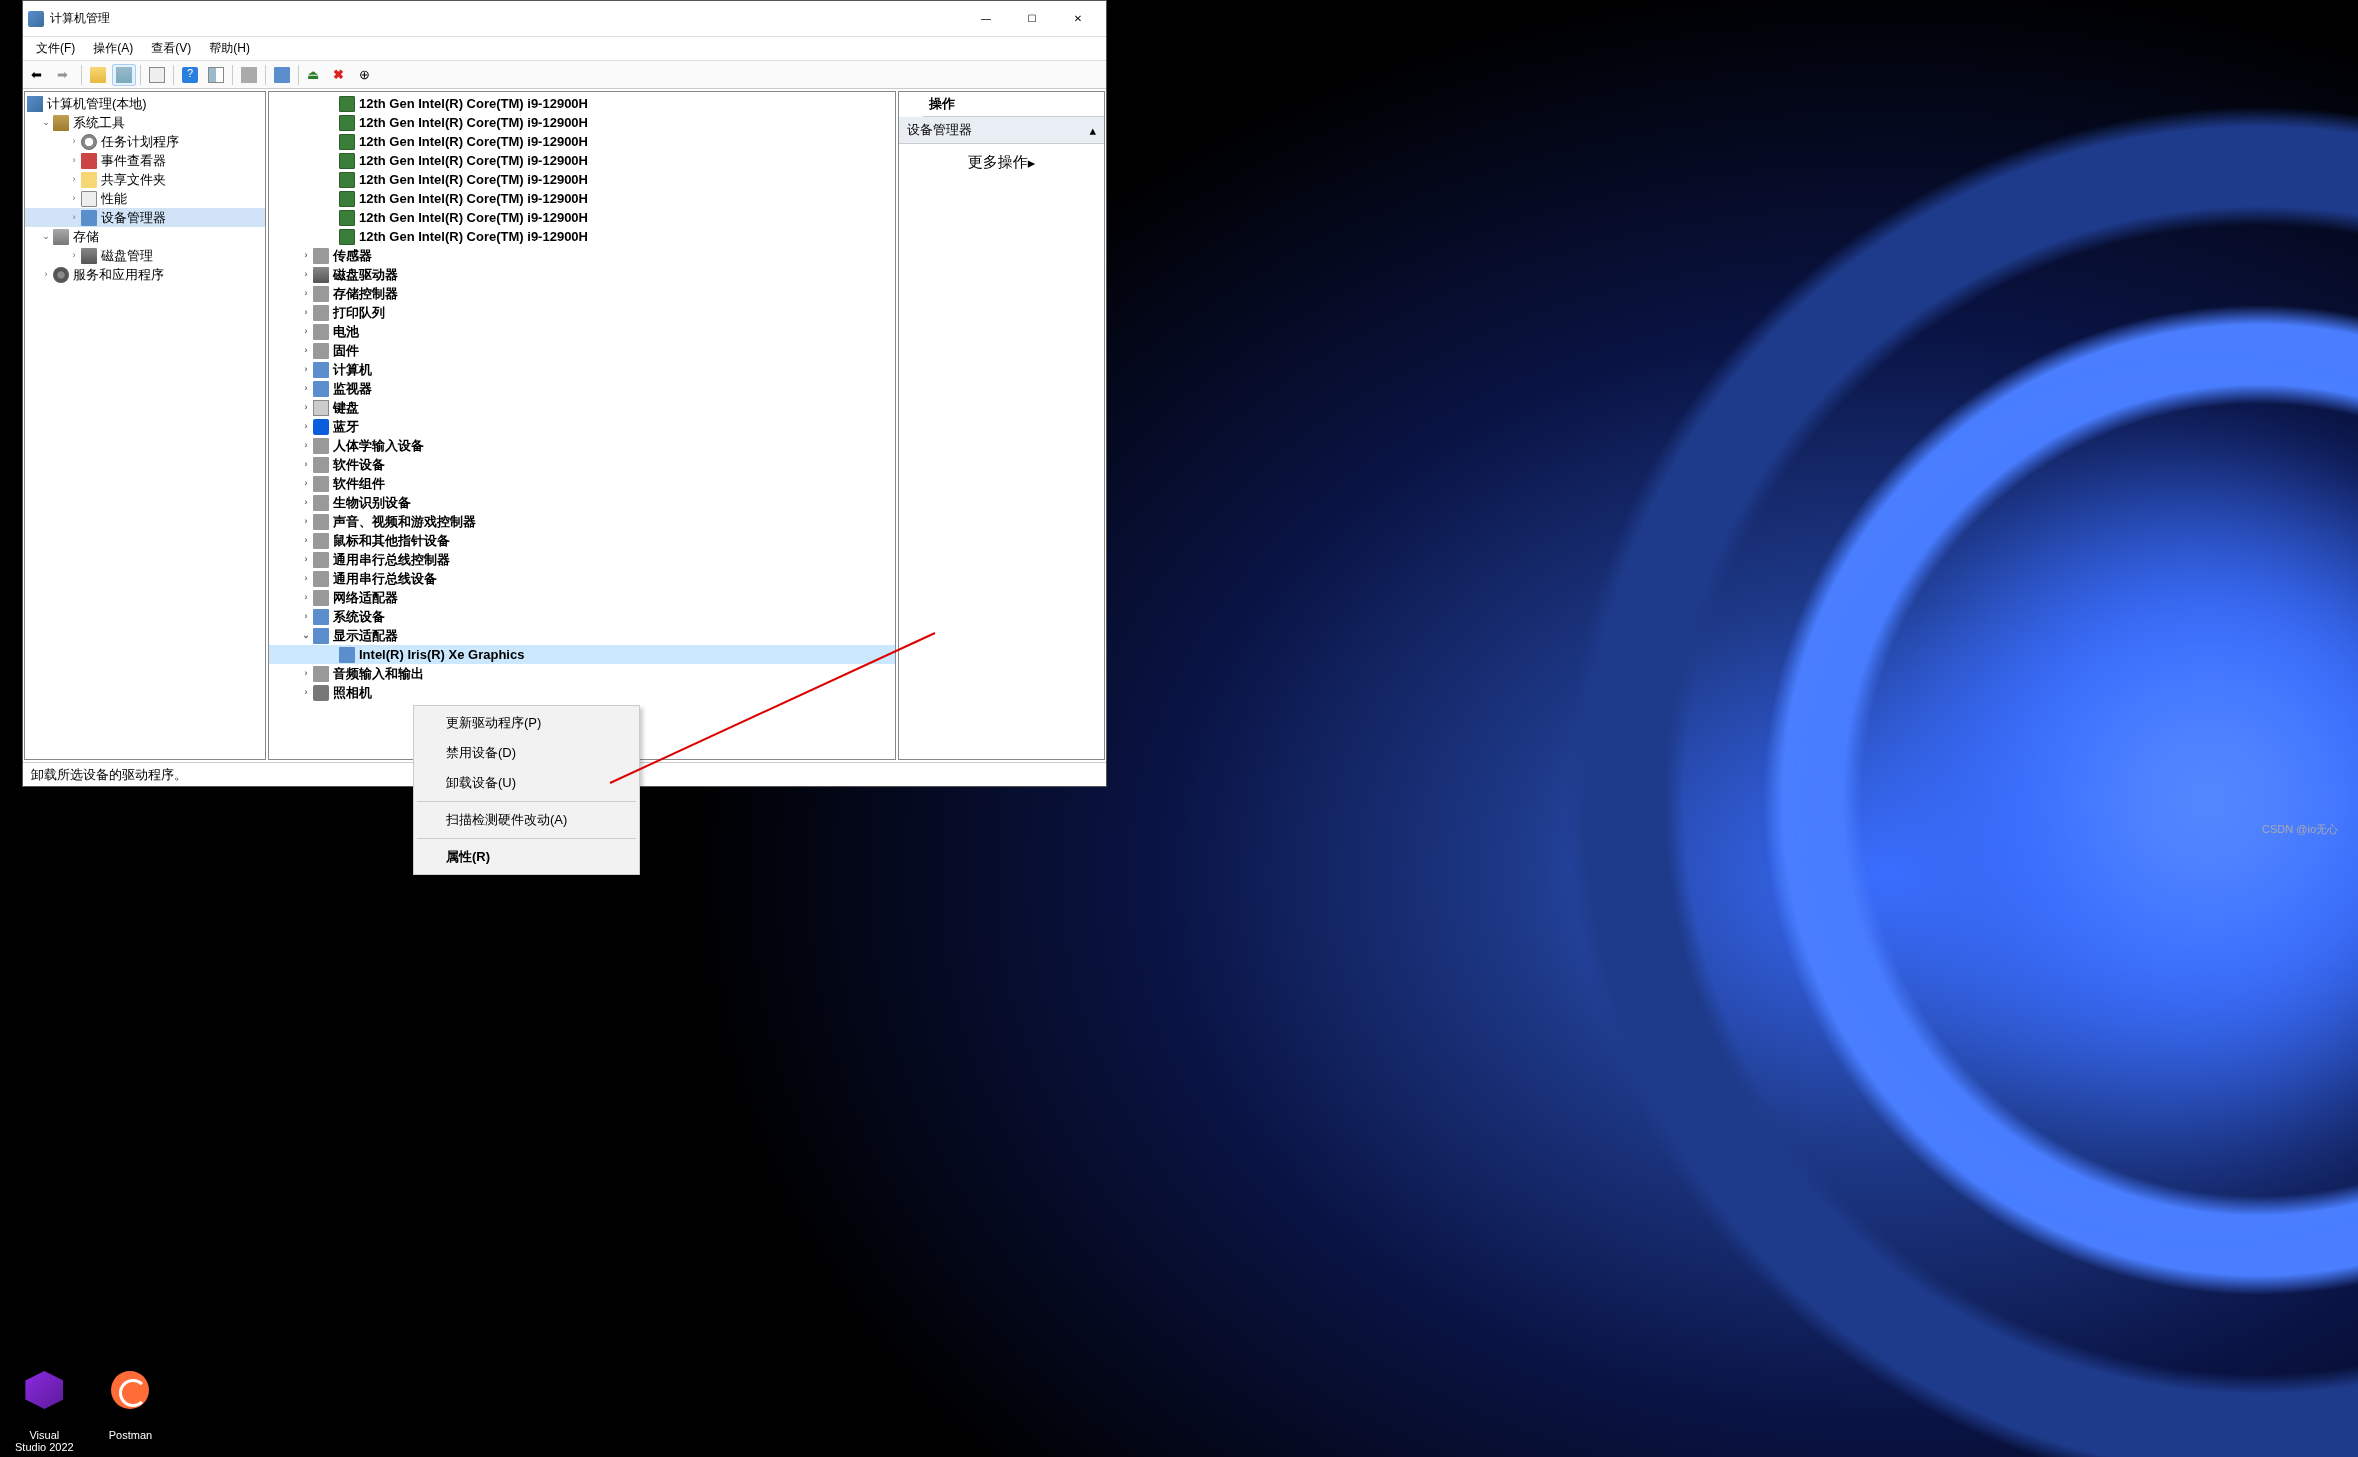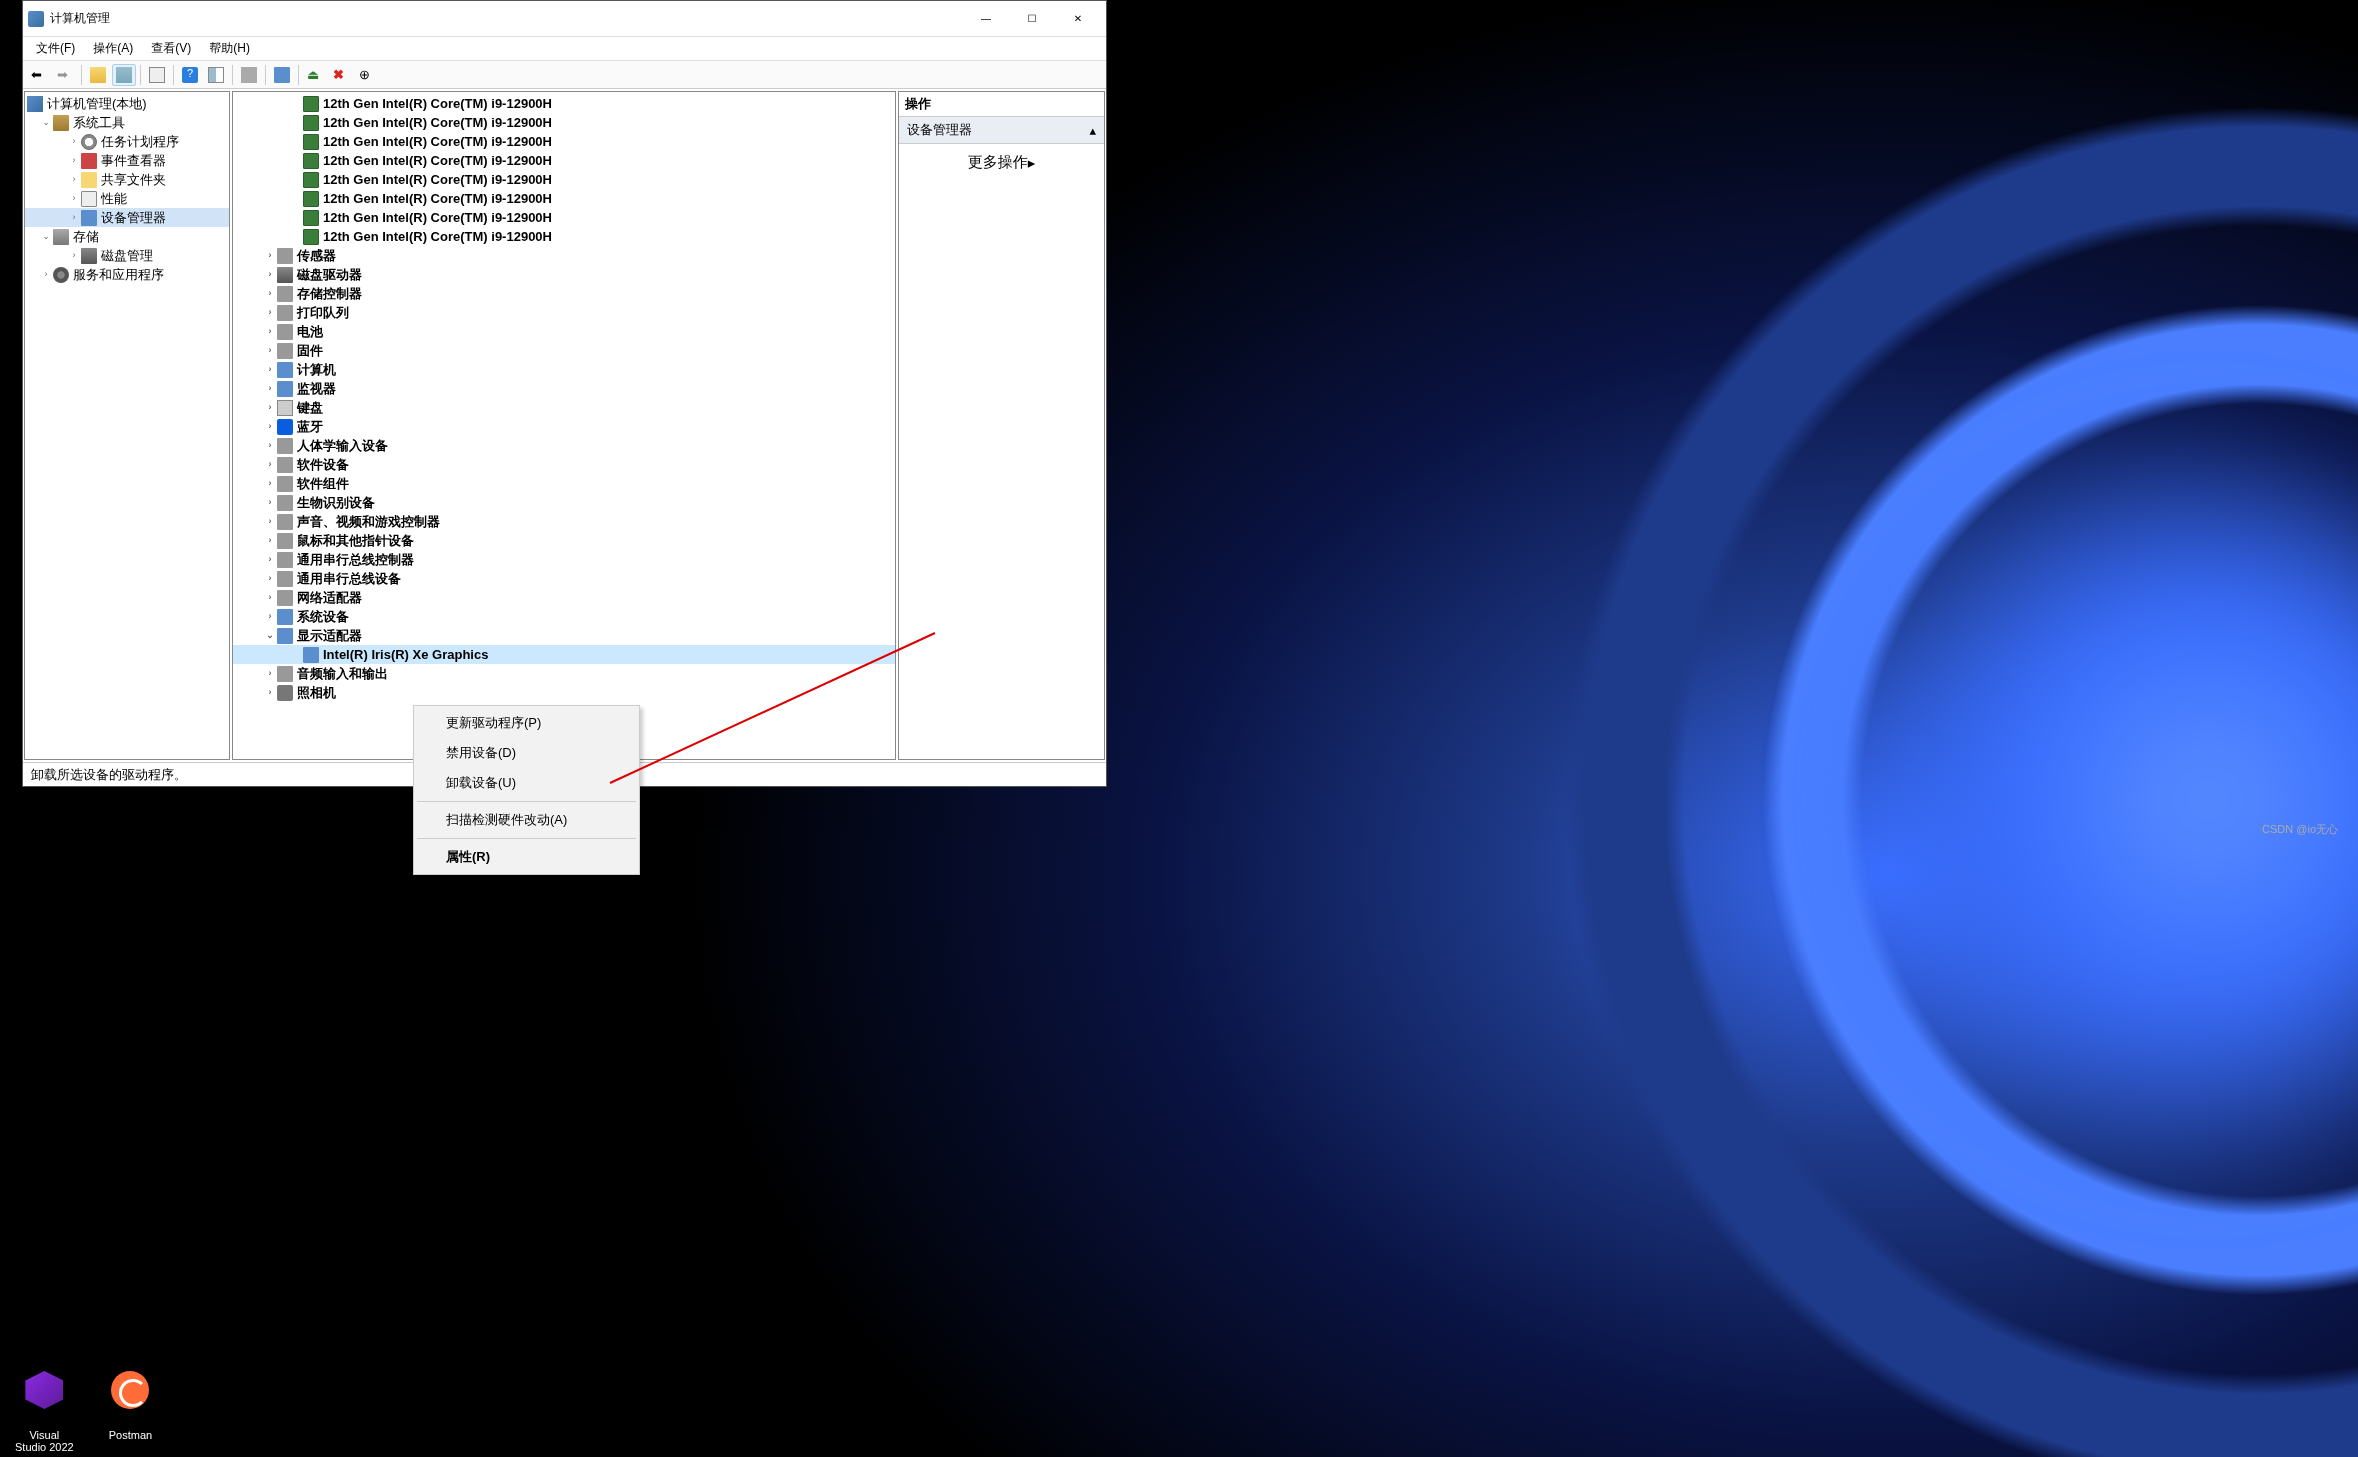--- a/index.html
+++ b/index.html
@@ -25,32 +25,32 @@
 
 .toolbar { height: 28px; display: flex; align-items: center; padding: 2px 4px; gap: 2px; border-bottom: 1px solid #ccc; background: #fafafa; }
 .tb-btn { width: 24px; height: 22px; display: flex; align-items: center; justify-content: center; border: 1px solid transparent; border-radius: 2px; }
 .tb-btn.active { border-color: #aacef5; background: #e5f1fb; }
 .tb-sep { width: 1px; height: 20px; background: #ccc; margin: 0 2px; }
 .ico { width: 16px; height: 16px; display: inline-block; }
 
 
 .panes { flex: 1; display: flex; min-height: 0; }
 .pane { border: 1px solid #888; margin: 2px 1px; background: #fff; overflow: auto; }
-.left-pane { width: 206px; }
+.left-pane { width: 242px; }
 .center-pane { flex: 1; font-weight: bold; }
 .right-pane { width: 207px; display: flex; flex-direction: column; }
 
 .tree { padding: 2px 0; font-size: 13px; line-height: 19px; }
 .node { white-space: nowrap; display: flex; align-items: center; padding: 0 2px; }
 .node.selected { background: #d1e4f7; }
 .node.highlight { background: #cce8ff; }
 .toggle { width: 14px; display: inline-flex; justify-content: center; color: #666; font-size: 9px; cursor: pointer; }
 .tree-icon { width: 16px; height: 16px; margin: 0 4px 0 0; flex-shrink: 0; }
 
-.actions-header { background: #fff; padding: 3px 6px; font-size: 13px; font-weight: bold; border-bottom: 1px solid #ccc; }
+.actions-header { background: #fff; padding: 3px 6px; font-size: 13px; font-weight: bold; border-bottom: 1px solid #ccc; margin-left: 24px; }
 .actions-sub { background: #e9eef5; padding: 4px 8px; display: flex; justify-content: space-between; align-items: center; font-size: 13px; border-bottom: 1px solid #ccc; }
 .actions-body { padding: 6px 0; }
 .action-link { padding: 3px 20px; font-size: 15px; display: flex; justify-content: center; align-items: center; }
 
 .statusbar { height: 24px; border-top: 1px solid #ccc; padding: 2px 8px; font-size: 13px; display: flex; align-items: center; }
 
 
 .context-menu { position: absolute; left: 413px; top: 705px; width: 227px; background: #f2f2f2; border: 1px solid #ccc; box-shadow: 3px 3px 4px rgba(0,0,0,.2); padding: 2px; font-size: 13px; }
 .ctx-item { padding: 6px 30px; }
 .ctx-sep { height: 1px; background: #ccc; margin: 3px 1px; }

